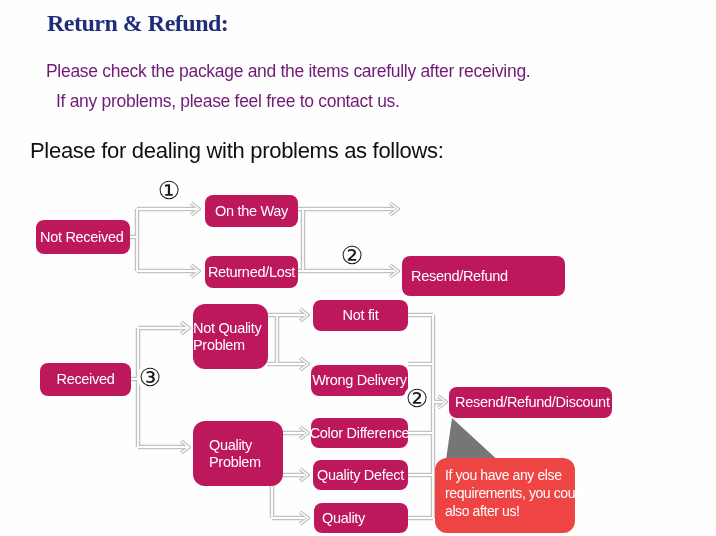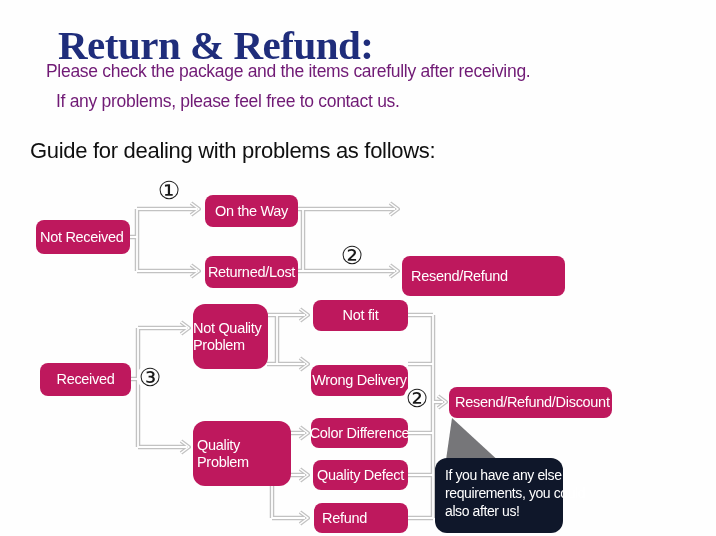--- a/index.html
+++ b/index.html
@@ -1,23 +1,23 @@
 <!DOCTYPE html>
 <html><head>
 <meta charset="utf-8">
 <style>
   html,body{margin:0;padding:0;background:#ffffff;}
   .canvas{
     position:relative;width:716px;height:536px;background:#fefefe;
     font-family:"Liberation Sans","DejaVu Sans",sans-serif;overflow:hidden;
   }
   .page-title{
-    position:absolute;left:42px;top:5px;margin:16px;
+    position:absolute;left:42px;top:5px;margin:5px;
     font-family:"Liberation Serif","DejaVu Serif",serif;
-    font-size:41px;font-weight:700;color:#1f2d7b;letter-spacing:-0.5px;
+    font-size:24px;font-weight:700;color:#1f2d7b;letter-spacing:-0.5px;
   }
   .intro{
     position:absolute;margin:0;color:#701a75;font-size:17.5px;letter-spacing:-0.3px;
   }
   .intro.l1{left:46px;top:61px;}
   .intro.l2{left:56px;top:91px;}
   .guide-heading{
     position:absolute;left:30px;top:138px;margin:0;color:#101010;
     font-size:22px;font-weight:400;letter-spacing:-0.3px;
   }
@@ -34,35 +34,35 @@
     white-space:nowrap;box-sizing:border-box;
   }
   .node.al{justify-content:flex-start;}
   .node.tall{border-radius:12px;white-space:normal;}
   .marker{
     position:absolute;width:26px;height:26px;display:flex;align-items:center;justify-content:center;
     font-family:"DejaVu Sans",sans-serif;font-size:25px;color:#1a1a1a;
     background:#fefefe;border-radius:50%;line-height:1;
   }
   .callout{
-    position:absolute;left:435px;top:458px;width:128px;min-height:75px;
-    background:#0f172a;color:#ffffff;border-radius:12px;box-sizing:border-box;
+    position:absolute;left:435px;top:458px;width:140px;min-height:75px;
+    background:#ef4444;color:#ffffff;border-radius:12px;box-sizing:border-box;
     padding:8px 10px;font-size:14px;letter-spacing:-0.4px;line-height:1.3;
     white-space:nowrap;
   }
 </style>
 </head>
 <body>
 
 <div class="canvas">
 
   <h1 class="page-title">Return &amp; Refund:</h1>
   <p class="intro l1">Please check the package and the items carefully after receiving.</p>
   <p class="intro l2">If any problems, please feel free to contact us.</p>
-  <h2 class="guide-heading">Guide for dealing with problems as follows:</h2>
+  <h2 class="guide-heading">Please for dealing with problems as follows:</h2>
 
   <svg class="connectors" width="716" height="536" viewBox="0 0 716 536">
     <path class="pout" d="
       M130 237 H137 M137 209 V271 M137 209 H197 M137 271 H197
       M298 209 H395 M298 271 H395 M303 209 V271
       M131 379 H138 M138 328 V447 M138 328 H187 M138 447 H187
       M267 315 H305 M267 364 H305 M277 315 V364
       M267 433 H305 M267 475 H305 M272 433 V518 M272 518 H305
       M408 315 H433 M408 364 H433 M408 433 H433 M407 475 H433 M408 518 H433
       M433 315 V518 M433 402 H443"></path>
@@ -93,24 +93,24 @@
 
   <div class="node al" style="left:36px;top:220px;width:94px;height:34px;padding-left:4px;">Not Received</div>
   <div class="node" style="left:205px;top:195px;width:93px;height:32px;">On the Way</div>
   <div class="node" style="left:205px;top:256px;width:93px;height:32px;">Returned/Lost</div>
   <div class="node al" style="left:402px;top:256px;width:163px;height:40px;padding-left:9px;">Resend/Refund</div>
 
   <div class="node" style="left:40px;top:363px;width:91px;height:33px;">Received</div>
   <div class="node al tall" style="left:193px;top:304px;width:75px;height:65px;">Not Quality Problem</div>
   <div class="node" style="left:313px;top:300px;width:95px;height:31px;">Not fit</div>
   <div class="node" style="left:311px;top:349px;width:97px;height:31px;margin-top:16px;">Wrong Delivery</div>
-  <div class="node al tall" style="left:193px;top:421px;width:98px;height:65px;padding-left:4px;">Quality Problem</div>
+  <div class="node al tall" style="left:193px;top:421px;width:90px;height:65px;padding-left:16px;">Quality Problem</div>
   <div class="node" style="left:311px;top:418px;width:97px;height:30px;">Color Difference</div>
   <div class="node" style="left:313px;top:460px;width:95px;height:30px;">Quality Defect</div>
-  <div class="node al" style="left:314px;top:503px;width:94px;height:30px;padding-left:8px;">Refund</div>
+  <div class="node al" style="left:314px;top:503px;width:94px;height:30px;padding-left:8px;">Quality</div>
   <div class="node al" style="left:449px;top:387px;width:163px;height:31px;padding-left:6px;">Resend/Refund/Discount</div>
 
   <div class="marker" style="left:156px;top:177px;">①</div>
   <div class="marker" style="left:339px;top:242px;">②</div>
   <div class="marker" style="left:137px;top:364px;">③</div>
   <div class="marker" style="left:404px;top:385px;">②</div>
 
   <div class="callout">
     <div>If you have any else</div>
     <div>requirements, you could</div>

